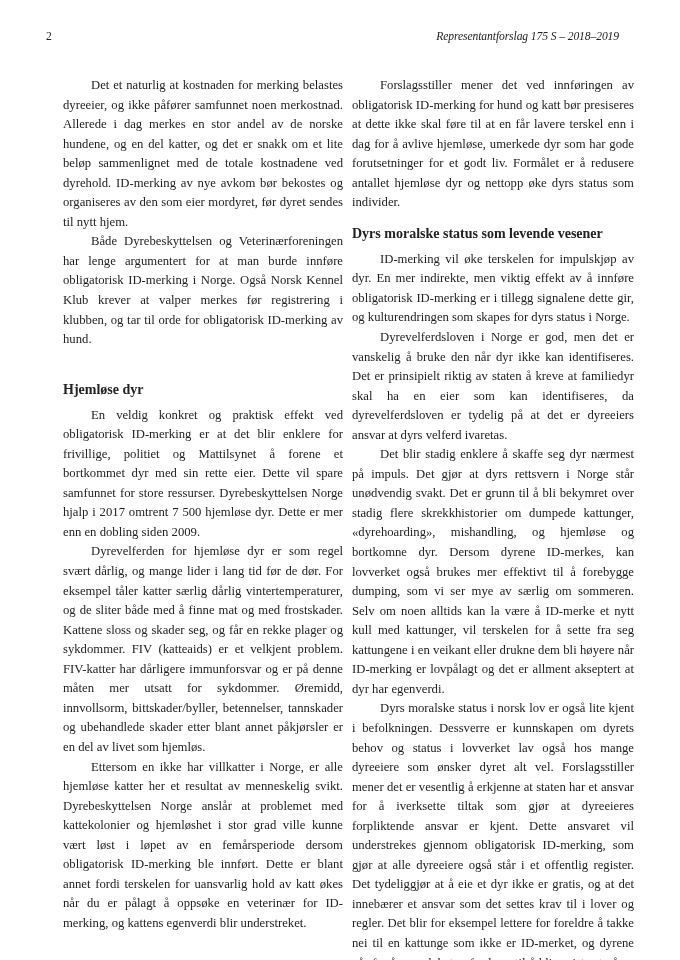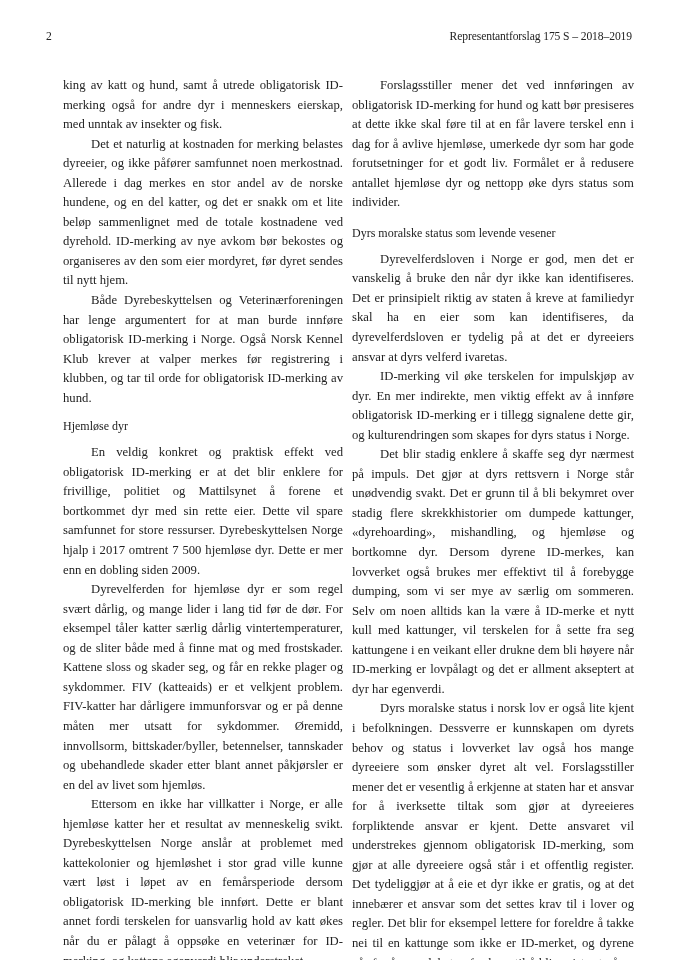--- a/index.html
+++ b/index.html
@@ -1,52 +1,51 @@
 <!DOCTYPE html>
 <html><head>
 <meta charset="utf-8">
 <style>
   html, body { margin: 0; padding: 0; background: #ffffff; }
   body { width: 680px; height: 960px; position: relative; overflow: hidden;
          font-family: "DejaVu Serif", "Liberation Serif", serif; color: #222; }
   .header { position: absolute; top: 30px; left: 46px; right: 48px; height: 18px;
             font-size: 11.6px; font-family: "Liberation Serif", serif; }
   .page-num { position: absolute; left: 0; top: 0; }
-  .running-title { position: absolute; right: 0; top: 0; letter-spacing: -0.1px; }
+  .running-title { position: absolute; right: 13px; top: 0; letter-spacing: -0.1px; font-style: italic; }
   .col { position: absolute; top: 76px; width: 280px;
          font-family: "Liberation Serif", serif; font-size: 12.7px; line-height: 19.55px;
          text-align: justify; hyphens: manual; }
   .col.left { left: 63px; }
   .col.right { left: 352px; width: 282px; }
   .col p { margin: 0; text-indent: 0; }
   .col p.ind { text-indent: 28px; }
-  .col h2 { font-size: 12px; font-weight: normal; margin: 11px 0 7px 0; line-height: 19px;
+  .col h2 { font-size: 14px; font-weight: bold; margin: 11px 0 7px 0; line-height: 19px;
             font-family: "Liberation Serif", serif; }
-  .col.left h2 { margin-top: 9px; }
+  .col.left h2 { margin-top: 30px; }
 </style>
 </head>
 <body>
 
 <div class="header">
   <span class="page-num">2</span>
   <span class="running-title">Representantforslag 175 S – 2018–2019</span>
 </div>
 
 <div class="col left">
-  <p>king av katt og hund, samt å utrede obligatorisk ID-merking også for andre dyr i menneskers eierskap, med unntak av insekter og fisk.</p>
   <p class="ind">Det et naturlig at kostnaden for merking belastes dyreeier, og ikke påfører samfunnet noen merkostnad. Allerede i dag merkes en stor andel av de norske hundene, og en del katter, og det er snakk om et lite beløp sammenlignet med de totale kostnadene ved dyrehold. ID-merking av nye avkom bør bekostes og organiseres av den som eier mordyret, før dyret sendes til nytt hjem.</p>
   <p class="ind">Både Dyrebeskyttelsen og Veterinærforeningen har lenge argumentert for at man burde innføre obligatorisk ID-merking i Norge. Også Norsk Kennel Klub krever at valper merkes før registrering i klubben, og tar til orde for obligatorisk ID-merking av hund.</p>
   <h2>Hjemløse dyr</h2>
   <p class="ind">En veldig konkret og praktisk effekt ved obligatorisk ID-merking er at det blir enklere for frivillige, politiet og Mattilsynet å forene et bortkommet dyr med sin rette eier. Dette vil spare samfunnet for store ressurser. Dyrebeskyttelsen Norge hjalp i 2017 omtrent 7 500 hjemløse dyr. Dette er mer enn en dobling siden 2009.</p>
   <p class="ind">Dyrevelferden for hjemløse dyr er som regel svært dårlig, og mange lider i lang tid før de dør. For eksempel tåler katter særlig dårlig vintertemperaturer, og de sliter både med å finne mat og med frostskader. Kattene sloss og skader seg, og får en rekke plager og sykdommer. FIV (katteaids) er et velkjent problem. FIV-katter har dårligere immunforsvar og er på denne måten mer utsatt for sykdommer. Øremidd, innvollsorm, bittskader/byller, betennelser, tannskader og ubehandlede skader etter blant annet påkjørsler er en del av livet som hjemløs.</p>
   <p class="ind">Ettersom en ikke har villkatter i Norge, er alle hjemløse katter her et resultat av menneskelig svikt. Dyrebeskyttelsen Norge anslår at problemet med kattekolonier og hjemløshet i stor grad ville kunne vært løst i løpet av en femårsperiode dersom obligatorisk ID-merking ble innført. Dette er blant annet fordi terskelen for uansvarlig hold av katt økes når du er pålagt å oppsøke en veterinær for ID-merking, og kattens egenverdi blir understreket.</p>
 
 </div>
 
 <div class="col right">
   <p class="ind">Forslagsstiller mener det ved innføringen av obligatorisk ID-merking for hund og katt bør presiseres at dette ikke skal føre til at en får lavere terskel enn i dag for å avlive hjemløse, umerkede dyr som har gode forutsetninger for et godt liv. Formålet er å redusere antallet hjemløse dyr og nettopp øke dyrs status som individer.</p>
   <h2>Dyrs moralske status som levende vesener</h2>
+  <p class="ind">ID-merking vil øke terskelen for impulskjøp av dyr. En mer indirekte, men viktig effekt av å innføre obligatorisk ID-merking er i tillegg signalene dette gir, og kulturendringen som skapes for dyrs status i Norge.</p>
   <p class="ind">Dyrevelferdsloven i Norge er god, men det er vanskelig å bruke den når dyr ikke kan identifiseres. Det er prinsipielt riktig av staten å kreve at familiedyr skal ha en eier som kan identifiseres, da dyrevelferdsloven er tydelig på at det er dyreeiers ansvar at dyrs velferd ivaretas.</p>
-  <p class="ind">ID-merking vil øke terskelen for impulskjøp av dyr. En mer indirekte, men viktig effekt av å innføre obligatorisk ID-merking er i tillegg signalene dette gir, og kulturendringen som skapes for dyrs status i Norge.</p>
   <p class="ind">Det blir stadig enklere å skaffe seg dyr nærmest på impuls. Det gjør at dyrs rettsvern i Norge står unødvendig svakt. Det er grunn til å bli bekymret over stadig flere skrekkhistorier om dumpede kattunger, «dyrehoarding», mishandling, og hjemløse og bortkomne dyr. Dersom dyrene ID-merkes, kan lovverket også brukes mer effektivt til å forebygge dumping, som vi ser mye av særlig om sommeren. Selv om noen alltids kan la være å ID-merke et nytt kull med kattunger, vil terskelen for å sette fra seg kattungene i en veikant eller drukne dem bli høyere når ID-merking er lovpålagt og det er allment akseptert at dyr har egenverdi.</p>
   <p class="ind">Dyrs moralske status i norsk lov er også lite kjent i befolkningen. Dessverre er kunnskapen om dyrets behov og status i lovverket lav også hos mange dyreeiere som ønsker dyret alt vel. Forslagsstiller mener det er vesentlig å erkjenne at staten har et ansvar for å iverksette tiltak som gjør at dyreeieres forpliktende ansvar er kjent. Dette ansvaret vil understrekes gjennom obligatorisk ID-merking, som gjør at alle dyreeiere også står i et offentlig register. Det tydeliggjør at å eie et dyr ikke er gratis, og at det innebærer et ansvar som det settes krav til i lover og regler. Det blir for eksempel lettere for foreldre å takke nei til en kattunge som ikke er ID-merket, og dyrene går fra å være leketøy for barn til å bli registrert på en voksenperson, som påtar seg det juridiske ansvaret.</p>
 
 </div>
 
 </body></html>

